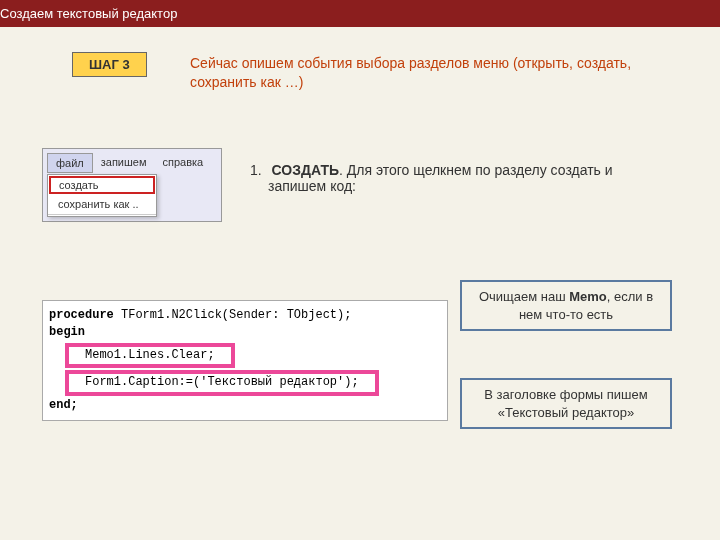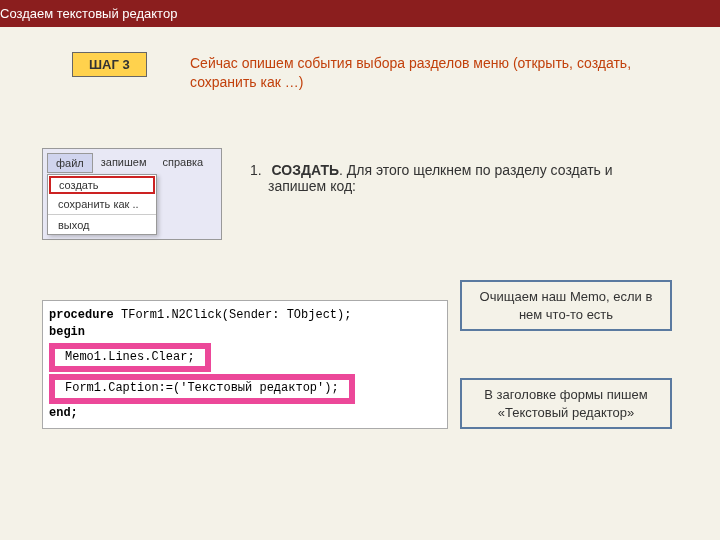--- a/index.html
+++ b/index.html
@@ -100,37 +100,37 @@
       left: 42px;
       background: white;
       border: 1px solid #aaa;
       padding: 6px;
       font-family: "Courier New", monospace;
       font-size: 12px;
       line-height: 1.45;
       width: 406px;
     }
     .code-line.boxed {
-      border: 6px solid #ec4899;
+      border: 4px solid #ec4899;
       display: inline-block;
-      padding: 0 10px;
-      margin: 1px 0;
+      padding: 0 16px;
+      margin: 1px 16px;
     }
     .code-kw { font-weight: bold; }
     .callout {
       position: absolute;
       border: 2px solid #5a7aa0;
       background: #f4f2e8;
       padding: 6px 10px;
       font-size: 13px;
       text-align: center;
       color: #333;
       line-height: 1.35;
     }
-    .callout .bold { font-weight: normal; }
+    .callout .bold { font-weight: bold; }
     .callout-1 { top: 280px; left: 460px; width: 212px; }
     .callout-2 { top: 378px; left: 460px; width: 212px; }
   </style>
 </head>
 <body>
 
 <div class="header">
   <span>Создаем текстовый редактор</span>
 </div>
 
@@ -143,21 +143,20 @@
 <div class="menu-screenshot">
   <div class="menubar">
     <div class="menubar-item active">файл</div>
     <div class="menubar-item">запишем</div>
     <div class="menubar-item">справка</div>
   </div>
   <div class="dropdown">
     <div class="dropdown-item highlighted">создать</div>
     <div class="dropdown-item">сохранить как ..</div>
     <div class="dropdown-sep"></div>
-    <div class="dropdown-item">выход</div>
   </div>
 </div>
 
 <div class="instruction">
   <div>
     <span class="num">1.</span>
     <span class="bold">СОЗДАТЬ</span><span class="tail">. Для этого щелкнем по разделу создать и</span>
   </div>
   <div class="line2">запишем код:</div>
 </div>

